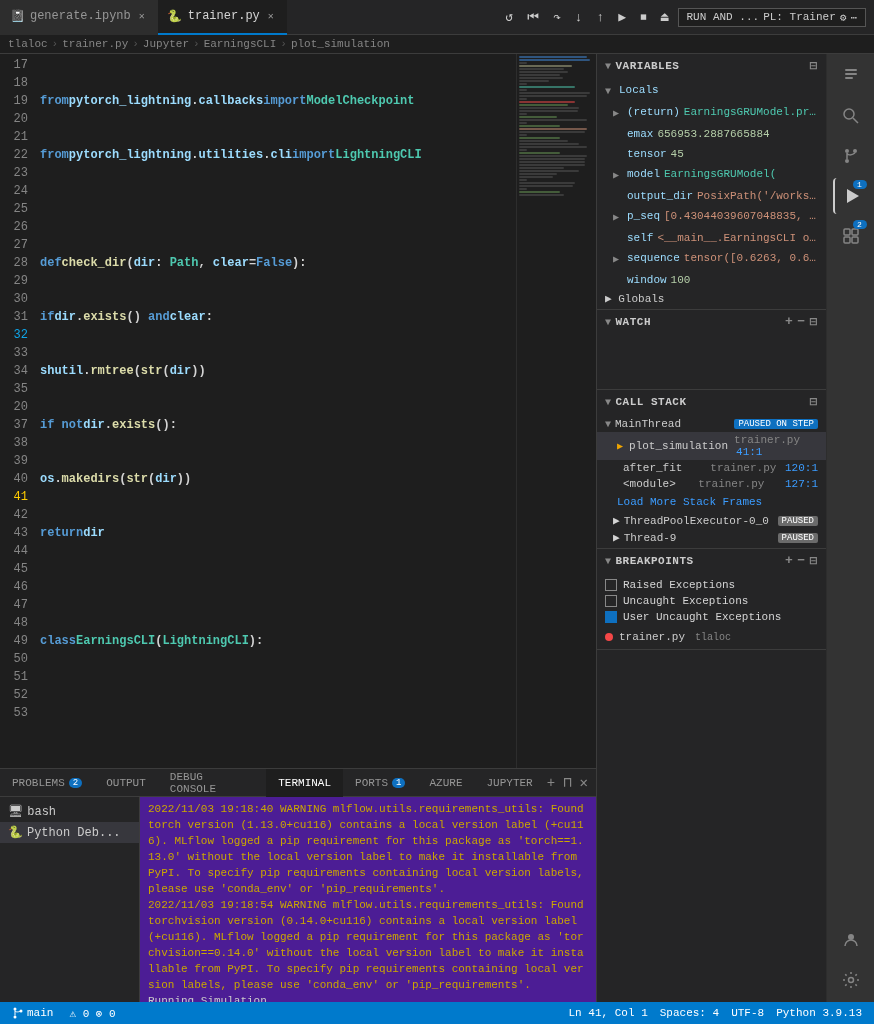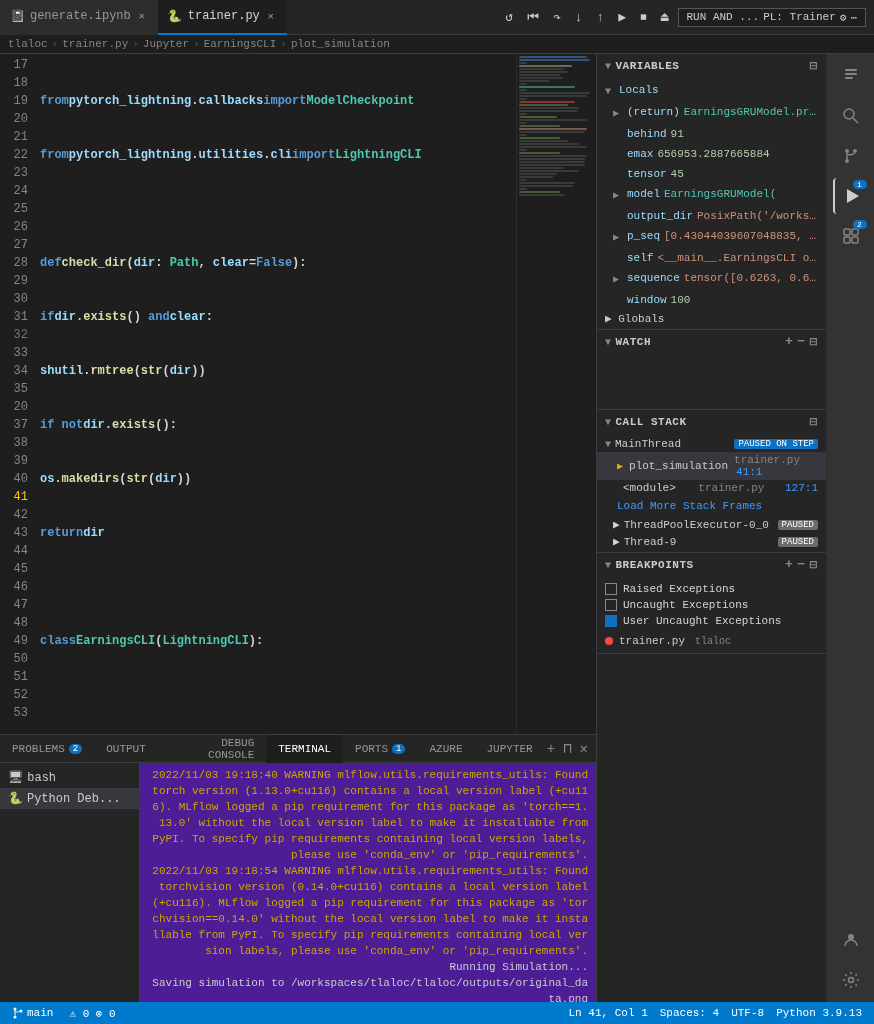--- a/index.html
+++ b/index.html
@@ -278,24 +278,23 @@
       background: transparent;
       flex-shrink: 0;
     }
     .bp-checkbox.checked { background: #0e70c0; border-color: #0e70c0; }
     .bp-dot { width: 8px; height: 8px; border-radius: 50%; background: #f44747; flex-shrink: 0; }
 
     
     .bottom-panel {
       display: flex;
       flex-direction: column;
-      height: 268px;
+      height: 234px;
       border-top: 1px solid #3c3c3c;
       flex-shrink: 0;
-      text-align: right;
     }
     .bottom-tabs {
       display: flex;
       align-items: center;
       background: #252526;
       height: 28px;
       border-bottom: 1px solid #3c3c3c;
       gap: 0;
     }
     .bottom-tab {
@@ -462,21 +461,21 @@
         <div style="height:18px">22</div>
         <div style="height:18px">23</div>
         <div style="height:18px">24</div>
         <div style="height:18px">25</div>
         <div style="height:18px">26</div>
         <div style="height:18px">27</div>
         <div style="height:18px">28</div>
         <div style="height:18px">29</div>
         <div style="height:18px">30</div>
         <div style="height:18px">31</div>
-        <div style="height:18px;color:#737373">32</div>
+        <div style="height:18px;color:#0ea5e9">32</div>
         <div style="height:18px">33</div>
         <div style="height:18px">34</div>
         <div style="height:18px">35</div>
         <div style="height:18px">20</div>
         <div style="height:18px">37</div>
         <div style="height:18px">38</div>
         <div style="height:18px">39</div>
         <div style="height:18px">40</div>
         <div style="height:18px;color:#ffcc00">41</div>
         <div style="height:18px">42</div>
@@ -663,25 +662,20 @@
           <span class="var-expand">▼</span>
           <span class="var-name">Locals</span>
         </div>
         <div class="var-item">
           <span class="var-expand">▶</span>
           <span class="var-name">(return)</span>
           <span class="var-value cls">EarningsGRUModel.predi</span>
         </div>
         <div class="var-item">
           <span class="var-expand"></span>
-          <span class="var-name">behind</span>
-          <span class="var-value num">91</span>
-        </div>
-        <div class="var-item">
-          <span class="var-expand"></span>
           <span class="var-name">emax</span>
           <span class="var-value num">656953.2887665884</span>
         </div>
         <div class="var-item">
           <span class="var-expand"></span>
           <span class="var-name">tensor</span>
           <span class="var-value num">45</span>
         </div>
         <div class="var-item">
           <span class="var-expand">▶</span>
@@ -745,20 +739,28 @@
           <span class="chevron">▼</span>
           <span>MainThread</span>
           <span class="badge">PAUSED ON STEP</span>
         </div>
         <div class="call-stack-frame active">
           <span class="frame-icon">▶</span>
           <span class="frame-name">plot_simulation</span>
           <span class="frame-file">
             <span>trainer.py</span>
             <span style="color:#3b9cff;margin-left:2px">41:1</span>
+          </span>
+        </div>
+        <div class="call-stack-frame">
+          <span class="frame-icon"></span>
+          <span class="frame-name">after_fit</span>
+          <span class="frame-file">
+            <span>trainer.py</span>
+            <span style="color:#3b9cff;margin-left:2px">120:1</span>
           </span>
         </div>
         <div class="call-stack-frame">
           <span class="frame-icon"></span>
           <span class="frame-name">&lt;module&gt;</span>
           <span class="frame-file">
             <span>trainer.py</span>
             <span style="color:#3b9cff;margin-left:14px">127:1</span>
           </span>
         </div>

